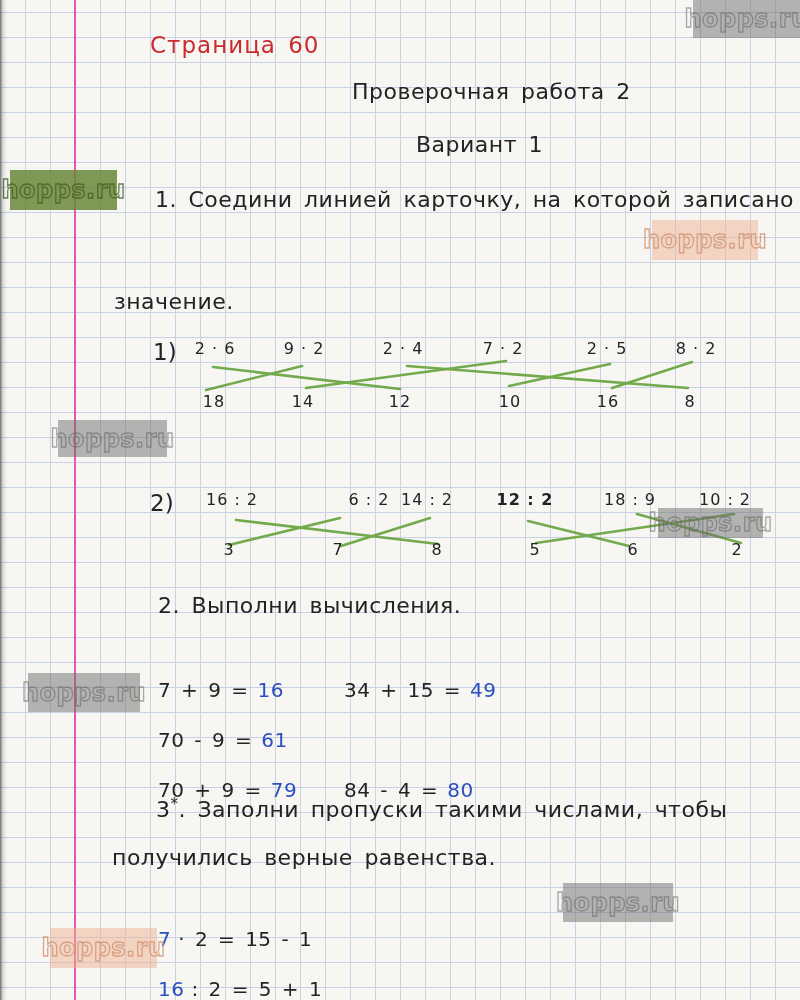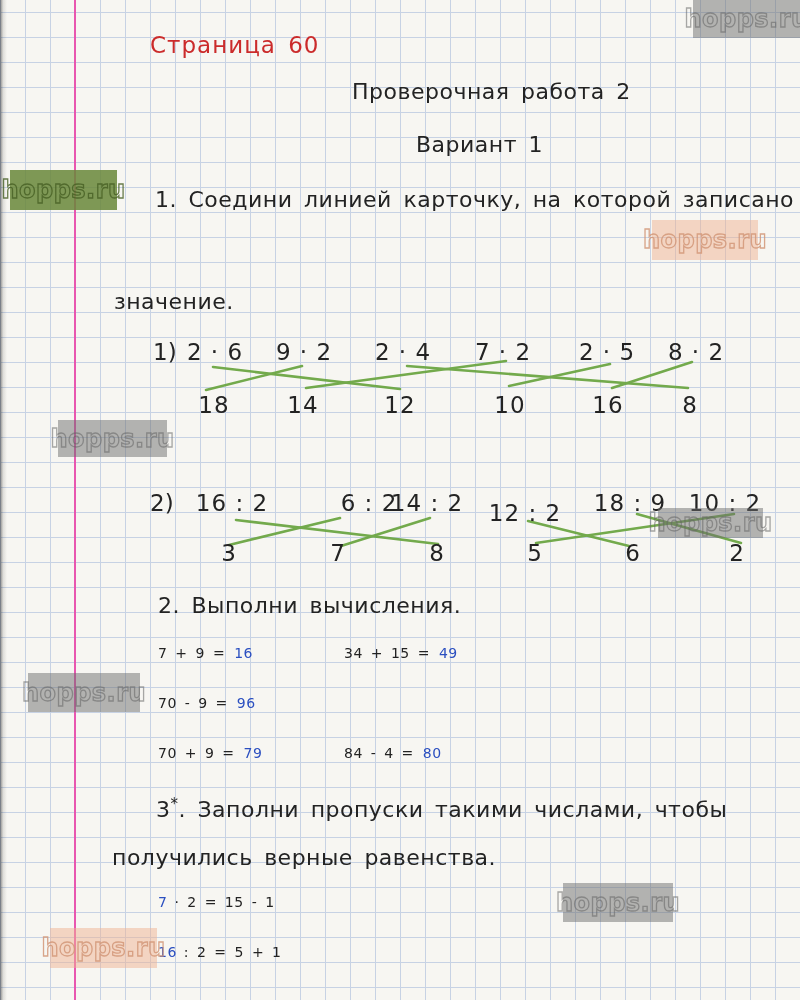--- a/index.html
+++ b/index.html
@@ -14,23 +14,23 @@
     font-family:"DejaVu Sans",sans-serif;
     color:#232323;
   }
   .edge{position:absolute;left:0;top:0;width:7px;height:100%;z-index:6;
     background:linear-gradient(to right,rgba(40,40,40,.55),rgba(40,40,40,.12) 45%,transparent);}
   .margin{position:absolute;left:74px;top:0;width:2px;height:100%;background:#e857b0;z-index:5;}
   .links{position:absolute;left:0;top:0;z-index:10;}
   .txt{position:absolute;z-index:15;font-size:22px;letter-spacing:.5px;word-spacing:4px;white-space:nowrap;}
   .red{color:#cb2b2b;font-size:23px;letter-spacing:1px;}
   .blue{color:#2b4fc0;}
-  .card,.ans{position:absolute;z-index:15;transform:translateX(-50%);font-size:23px;letter-spacing:1px;white-space:nowrap;}
+  .card,.ans{position:absolute;z-index:15;transform:translateX(-50%);font-size:16px;letter-spacing:1px;white-space:nowrap;}
   .rowlabel{position:absolute;z-index:15;font-size:23px;white-space:nowrap;}
-  .eq{position:absolute;z-index:15;font-size:14px;letter-spacing:.5px;word-spacing:3px;white-space:nowrap;}
+  .eq{position:absolute;z-index:15;font-size:20px;letter-spacing:.5px;word-spacing:3px;white-space:nowrap;margin-top:33px;}
   .eq .eq-ans{margin-left:9px;}
   .eq .eq-blank{margin-right:7px;}
   .sup{vertical-align:super;font-size:15px;}
   .wm{position:absolute;z-index:30;display:flex;align-items:center;justify-content:center;
       font-weight:bold;font-size:24px;letter-spacing:.5px;pointer-events:none;}
   .wm span{color:transparent;-webkit-text-stroke:1.3px rgba(100,100,100,.55);}
   .wm-gray{background:rgba(110,110,110,.5);}
   .wm-green{background:rgba(105,135,58,.85);}
   .wm-green span{-webkit-text-stroke-color:rgba(70,95,35,.8);}
   .wm-pink{background:rgba(240,178,145,.5);}
@@ -76,34 +76,34 @@
   <span class="ans" style="left:303px;top:392px;">14</span>
   <span class="ans" style="left:400px;top:392px;">12</span>
   <span class="ans" style="left:510px;top:392px;">10</span>
   <span class="ans" style="left:608px;top:392px;">16</span>
   <span class="ans" style="left:690px;top:392px;">8</span>
 
   <div class="rowlabel" style="left:150px;top:490px;">2)</div>
   <span class="card" style="left:232px;top:490px;">16 : 2</span>
   <span class="card" style="left:337px;top:490px;margin-left:32px;">6 : 2</span>
   <span class="card" style="left:427px;top:490px;">14 : 2</span>
-  <span class="card" style="left:525px;top:500px;">12 : 2</span>
+  <span class="card" style="left:525px;top:490px;font-weight:bold;">12 : 2</span>
   <span class="card" style="left:630px;top:490px;">18 : 9</span>
   <span class="card" style="left:725px;top:490px;">10 : 2</span>
   <span class="ans" style="left:229px;top:540px;">3</span>
   <span class="ans" style="left:338px;top:540px;">7</span>
   <span class="ans" style="left:437px;top:540px;">8</span>
   <span class="ans" style="left:535px;top:540px;">5</span>
   <span class="ans" style="left:633px;top:540px;">6</span>
   <span class="ans" style="left:737px;top:540px;">2</span>
 
   <div class="txt" style="left:158px;top:593px;">2. Выполни вычисления.</div>
   <div class="eq" style="left:158px;top:645px;"><span>7 + 9 =</span><span class="eq-ans blue">16</span></div>
   <div class="eq" style="left:344px;top:645px;"><span>34 + 15 =</span><span class="eq-ans blue">49</span></div>
-  <div class="eq" style="left:158px;top:695px;"><span>70 - 9 =</span><span class="eq-ans blue">96</span></div>
+  <div class="eq" style="left:158px;top:695px;"><span>70 - 9 =</span><span class="eq-ans blue">61</span></div>
   <div class="eq" style="left:158px;top:745px;"><span>70 + 9 =</span><span class="eq-ans blue">79</span></div>
   <div class="eq" style="left:344px;top:745px;"><span>84 - 4 =</span><span class="eq-ans blue">80</span></div>
 
   <div class="txt" style="left:156px;top:795px;"><span>3</span><span class="sup">*</span><span>. Заполни пропуски такими числами, чтобы</span></div>
   <div class="txt" style="left:112px;top:845px;">получились верные равенства.</div>
   <div class="eq" style="left:158px;top:894px;"><span class="eq-blank blue">7</span><span>· 2 = 15 - 1</span></div>
   <div class="eq" style="left:158px;top:944px;"><span class="eq-blank blue">16</span><span>: 2 = 5 + 1</span></div>
 
   <div class="wm wm-gray" style="left:693px;top:0px;width:107px;height:38px;">
       <span>hopps.ru</span>

